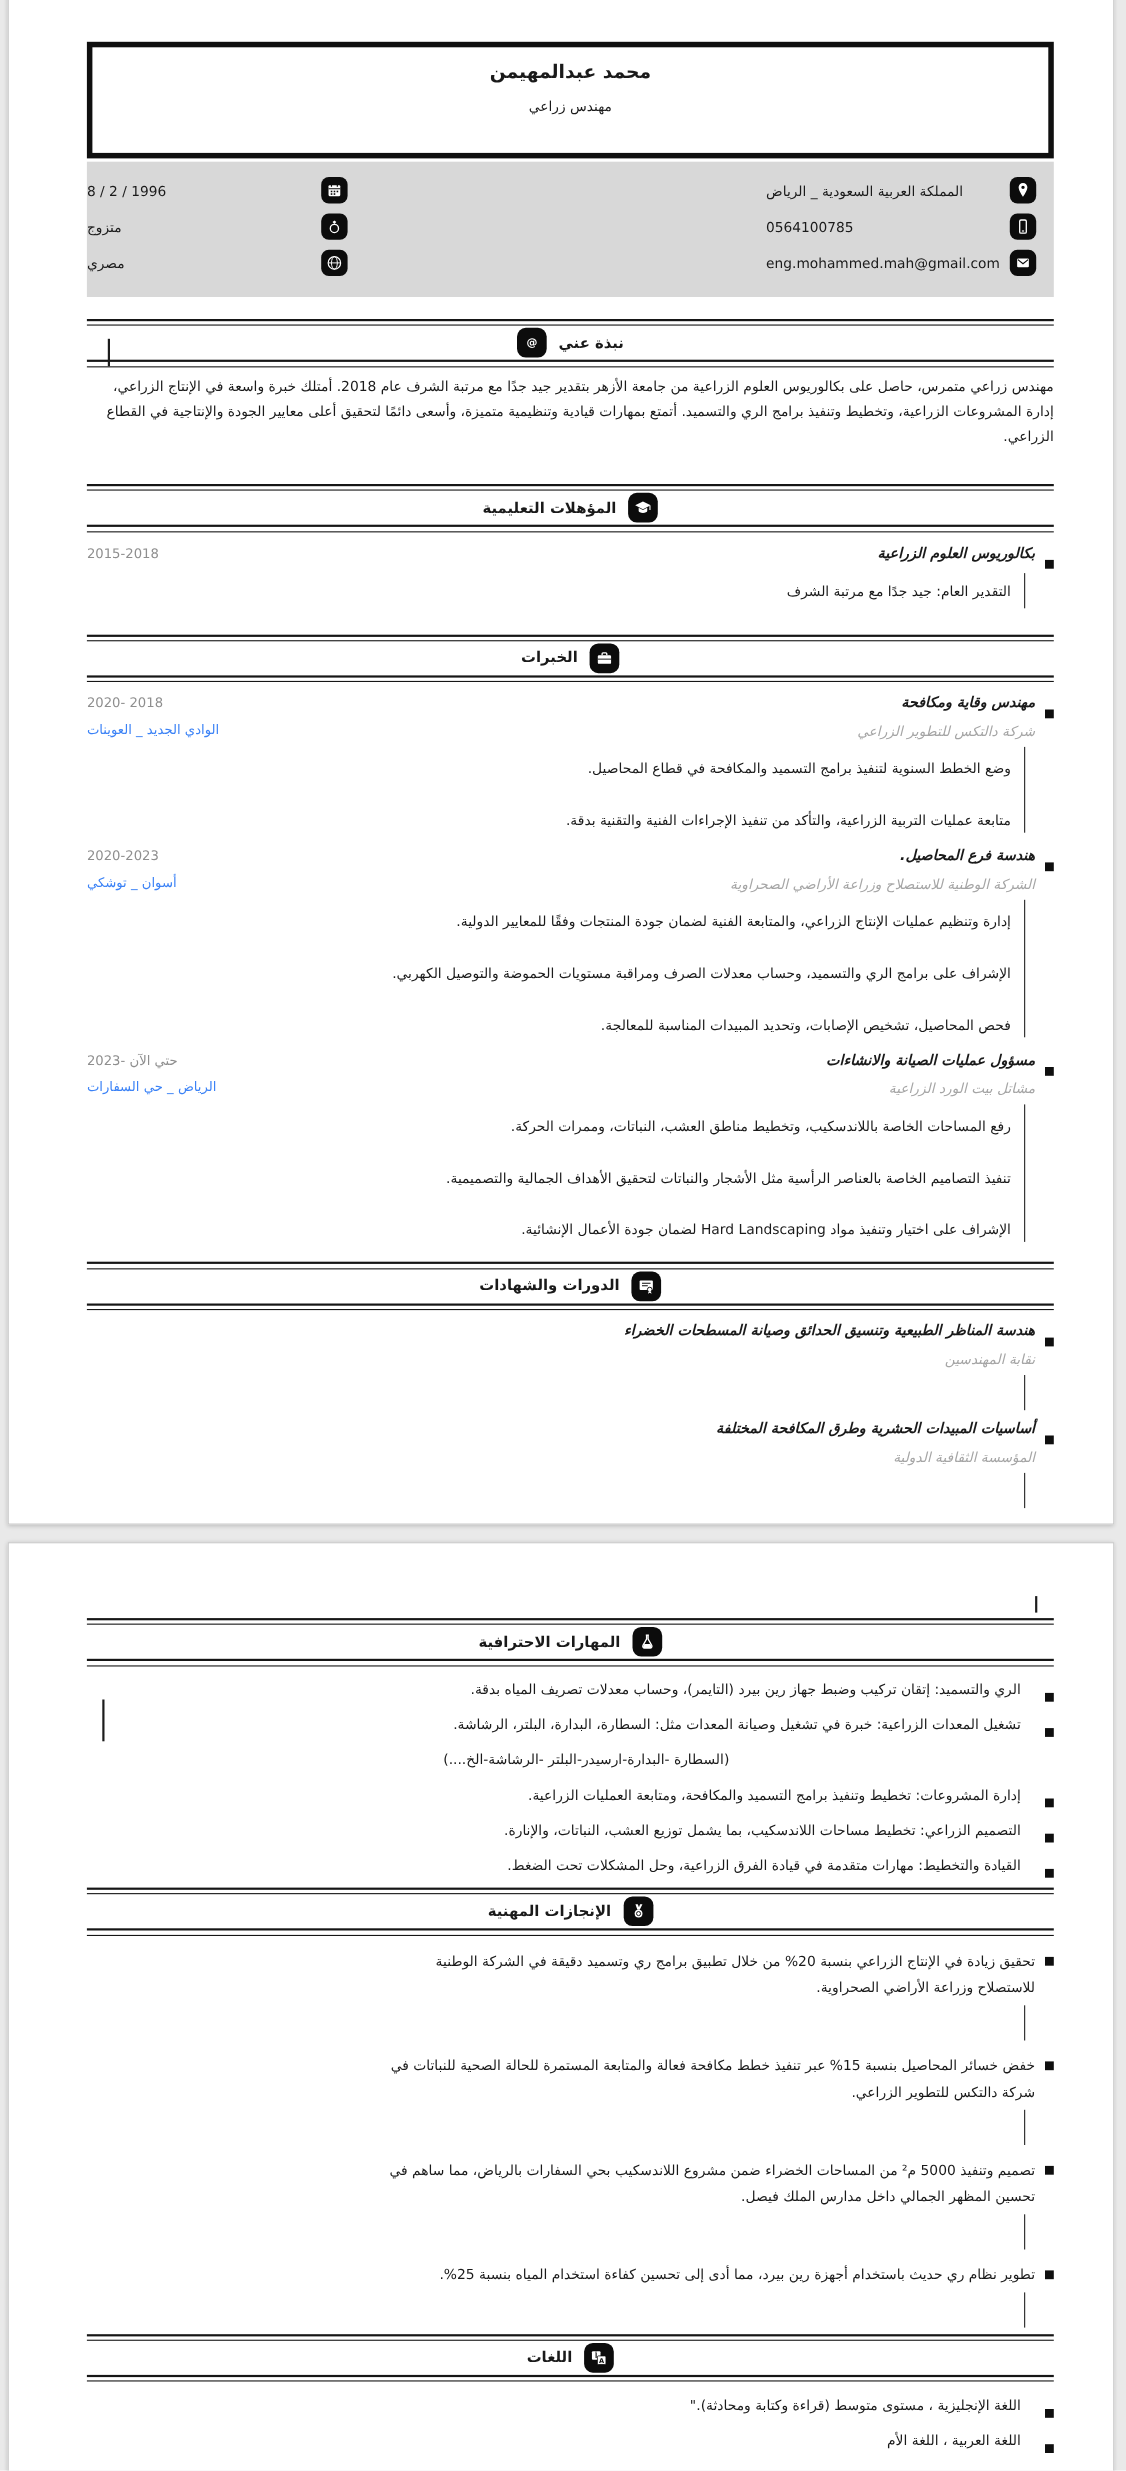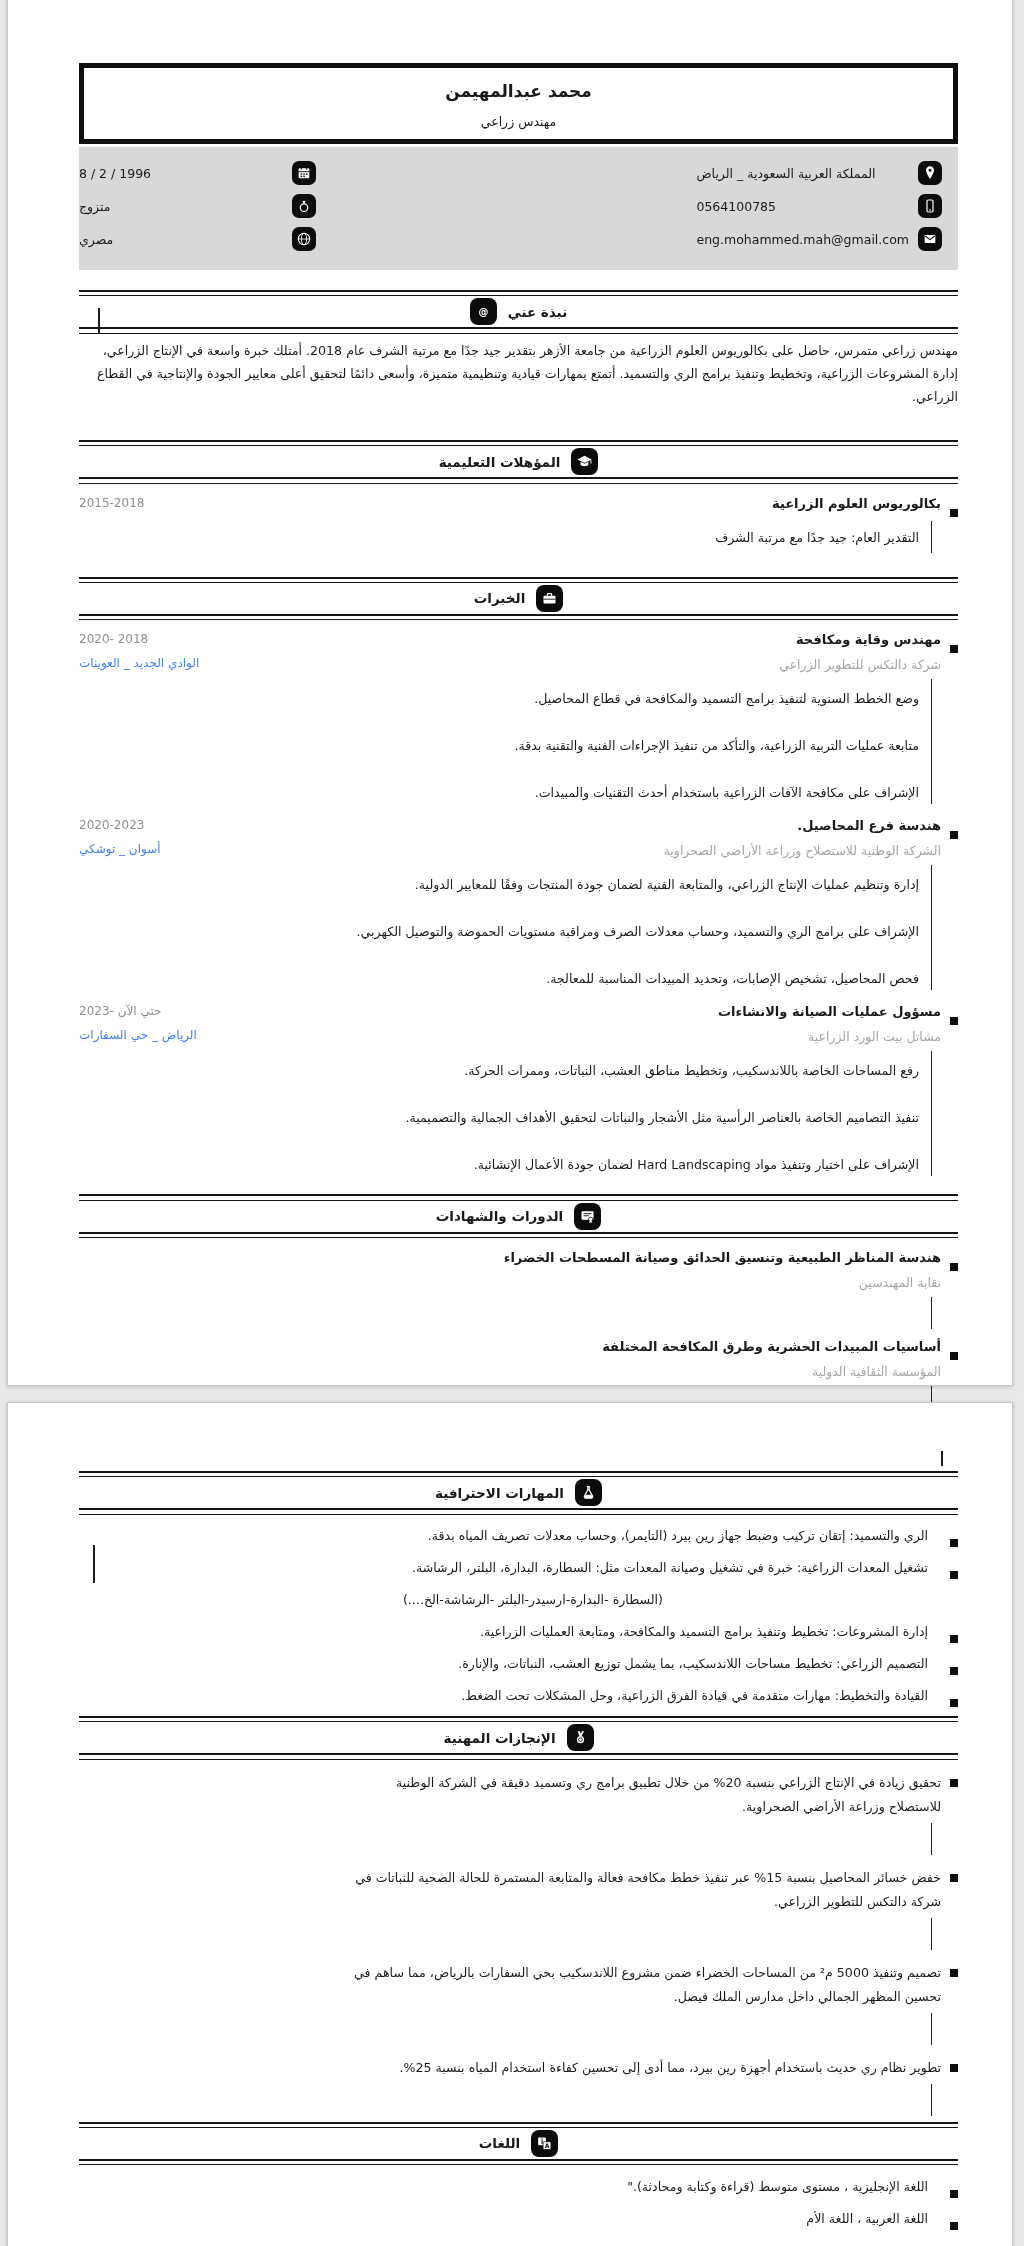--- a/index.html
+++ b/index.html
@@ -12,21 +12,21 @@
   .page{
     position:absolute;left:7px;width:1006px;background:#ffffff;
     border:1px solid #c8c8c8;box-sizing:border-box;
     box-shadow:0 1px 4px rgba(0,0,0,.20);
   }
   #page1{top:-22px;height:1408px;}
   #page2{top:1402px;height:1010px;}
   .inner{padding:0 54px 0 71px;direction:rtl;}
 
   
-  .namebox{margin-top:84px;height:81px;border:5px solid #0f0f0f;box-sizing:border-box;text-align:center;background:#fff;}
+  .namebox{margin-top:59px;height:106px;border:5px solid #0f0f0f;box-sizing:border-box;text-align:center;background:#fff;}
   .name{font-size:17px;font-weight:bold;margin-top:13px;}
   .roleline{font-size:12.5px;margin-top:13px;}
 
   
   .contact{margin-top:3px;height:123px;background:#d8d8d8;position:relative;direction:ltr;}
   .cgroup{position:absolute;top:13px;}
   .cg-right{right:16px;}
   .cg-left{left:0;width:237px;}
   .crow{display:flex;align-items:center;justify-content:space-between;height:26px;margin-bottom:7px;gap:9px;font-size:12.5px;direction:ltr;}
   .ctext{direction:rtl;unicode-bidi:plaintext;}
@@ -39,21 +39,21 @@
   .sec.rev{flex-direction:row-reverse;}
   .sec-title{font-size:13.5px;font-weight:bold;}
   .sibox{width:27px;height:27px;border-radius:8px;background:#0c0c0c;display:flex;align-items:center;justify-content:center;}
   .sibox svg{width:17px;height:17px;}
 
   
   .about-text{margin-top:5px;font-size:12.6px;line-height:23px;text-align:right;}
 
   
   .entry-head{display:flex;justify-content:space-between;}
-  .eright{display:flex;gap:9px;}
+  .eright{display:flex;gap:9px;font-style:italic;}
   .sq{width:8px;height:8px;background:#0f0f0f;flex:0 0 8px;margin-top:15px;}
   .etitle{font-weight:bold;font-size:13px;line-height:20px;}
   .esub{color:#a5a5a5;font-size:12.5px;line-height:20px;margin-top:5px;}
   .dates{text-align:left;direction:ltr;font-size:12px;color:#8e8e8e;line-height:19px;}
   .dates .loc{color:#3b82f6;margin-top:5px;}
   .subblock{margin:4px 26px 0 0;border-right:1.6px solid #222;padding:2px 12px 4px 0;}
   .subblock .esub{margin-top:2px;}
   .grade{font-size:12.6px;line-height:22px;margin-top:4px;}
   .desc{margin:4px 26px 0 0;border-right:1.6px solid #222;padding:8px 12px 0 0;}
   .desc p{margin:0 0 24px;font-size:12.6px;line-height:23px;text-align:right;}
@@ -219,21 +219,20 @@
             </div>
           </div>
           <div class="dates">
             <div>2020- 2018</div>
             <div class="loc">الوادي الجديد _ العوينات</div>
           </div>
         </div>
         <div class="desc">
           <p>وضع الخطط السنوية لتنفيذ برامج التسميد والمكافحة في قطاع المحاصيل.</p>
           <p>متابعة عمليات التربية الزراعية، والتأكد من تنفيذ الإجراءات الفنية والتقنية بدقة.</p>
-          <p>الإشراف على مكافحة الآفات الزراعية باستخدام أحدث التقنيات والمبيدات.</p>
         </div>
       </div>
 
       <div style="margin-top:12px">
         <div class="entry-head">
           <div class="eright">
             <span class="sq"></span>
             <div>
               <div class="etitle">هندسة فرع المحاصيل.</div>
               <div class="esub">الشركة الوطنية للاستصلاح وزراعة الأراضي الصحراوية</div>

